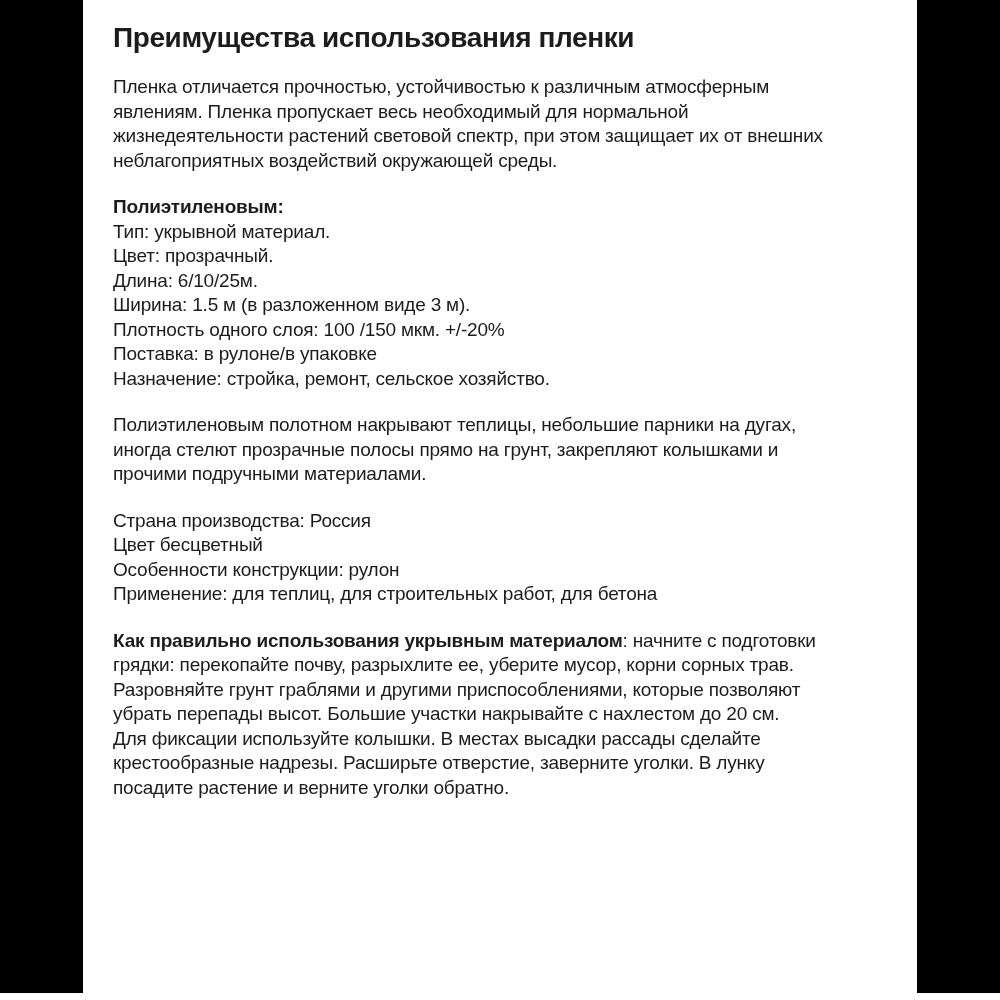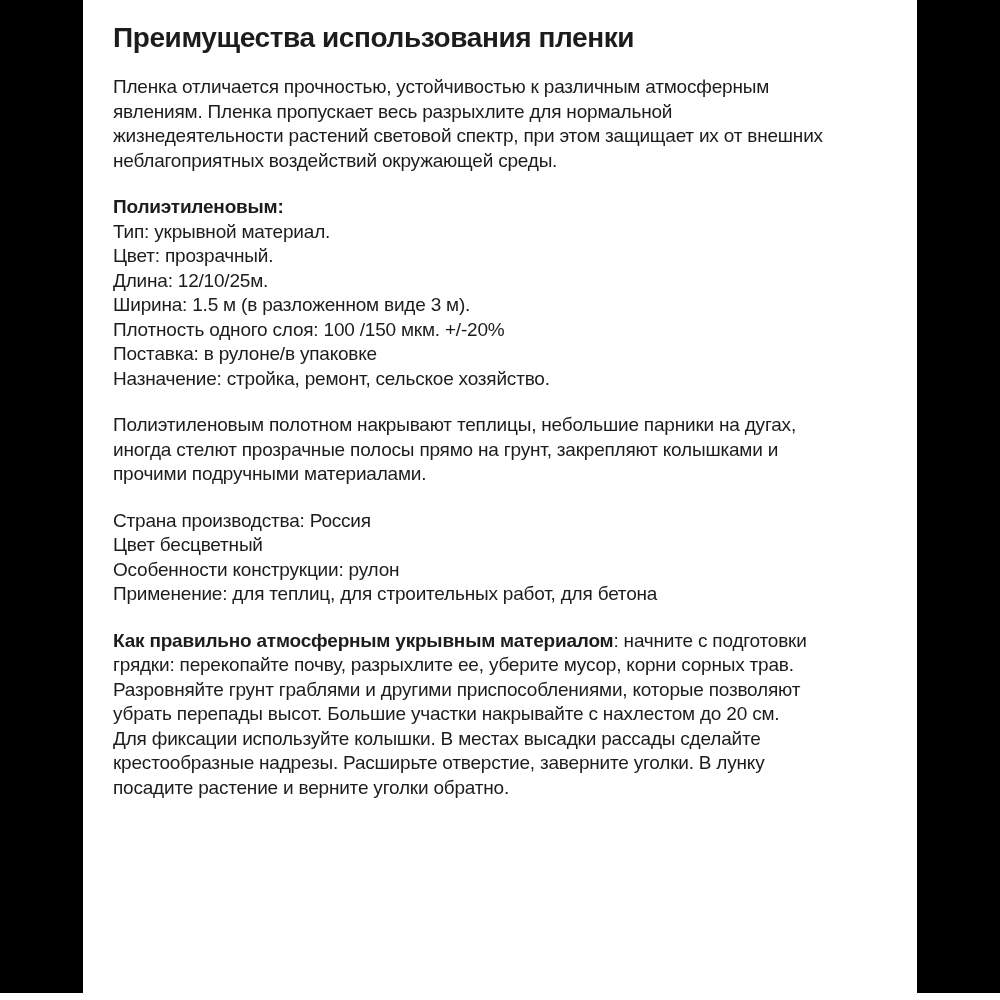--- a/index.html
+++ b/index.html
@@ -58,48 +58,48 @@
 
 <div class="canvas">
   <div class="letterbox left"></div>
   <div class="letterbox right"></div>
 
   <div class="content">
 
     <h1 class="page-title">Преимущества использования пленки</h1>
 
     <p class="para prelines">Пленка отличается прочностью, устойчивостью к различным атмосферным
-явлениям. Пленка пропускает весь разрыхлите для нормальной
+явлениям. Пленка пропускает весь необходимый для нормальной
 жизнедеятельности растений световой спектр, при этом защищает их от внешних
 неблагоприятных воздействий окружающей среды.</p>
 
     <div class="para">
       <div class="bold">Полиэтиленовым:</div>
       <div class="prelines">Тип: укрывной материал.
 Цвет: прозрачный.
-Длина: 12/10/25м.
+Длина: 6/10/25м.
 Ширина: 1.5 м (в разложенном виде 3 м).
 Плотность одного слоя: 100 /150 мкм. +/-20%
 Поставка: в рулоне/в упаковке
 Назначение: стройка, ремонт, сельское хозяйство.</div>
     </div>
 
     <div class="para">
     </div>
 
     <p class="para prelines">Полиэтиленовым полотном накрывают теплицы, небольшие парники на дугах,
 иногда стелют прозрачные полосы прямо на грунт, закрепляют колышками и
 прочими подручными материалами.</p>
 
     <p class="para prelines">Страна производства: Россия
 Цвет бесцветный
 Особенности конструкции: рулон
 Применение: для теплиц, для строительных работ, для бетона</p>
 
-    <p class="para prelines"><b>Как правильно атмосферным укрывным материалом</b><span>: начните с подготовки
+    <p class="para prelines"><b>Как правильно использования укрывным материалом</b><span>: начните с подготовки
 грядки: перекопайте почву, разрыхлите ее, уберите мусор, корни сорных трав.
 Разровняйте грунт граблями и другими приспособлениями, которые позволяют
 убрать перепады высот. Большие участки накрывайте с нахлестом до 20 см.
 Для фиксации используйте колышки. В местах высадки рассады сделайте
 крестообразные надрезы. Расширьте отверстие, заверните уголки. В лунку
 посадите растение и верните уголки обратно.</span></p>
 
   </div>
 </div>
 

